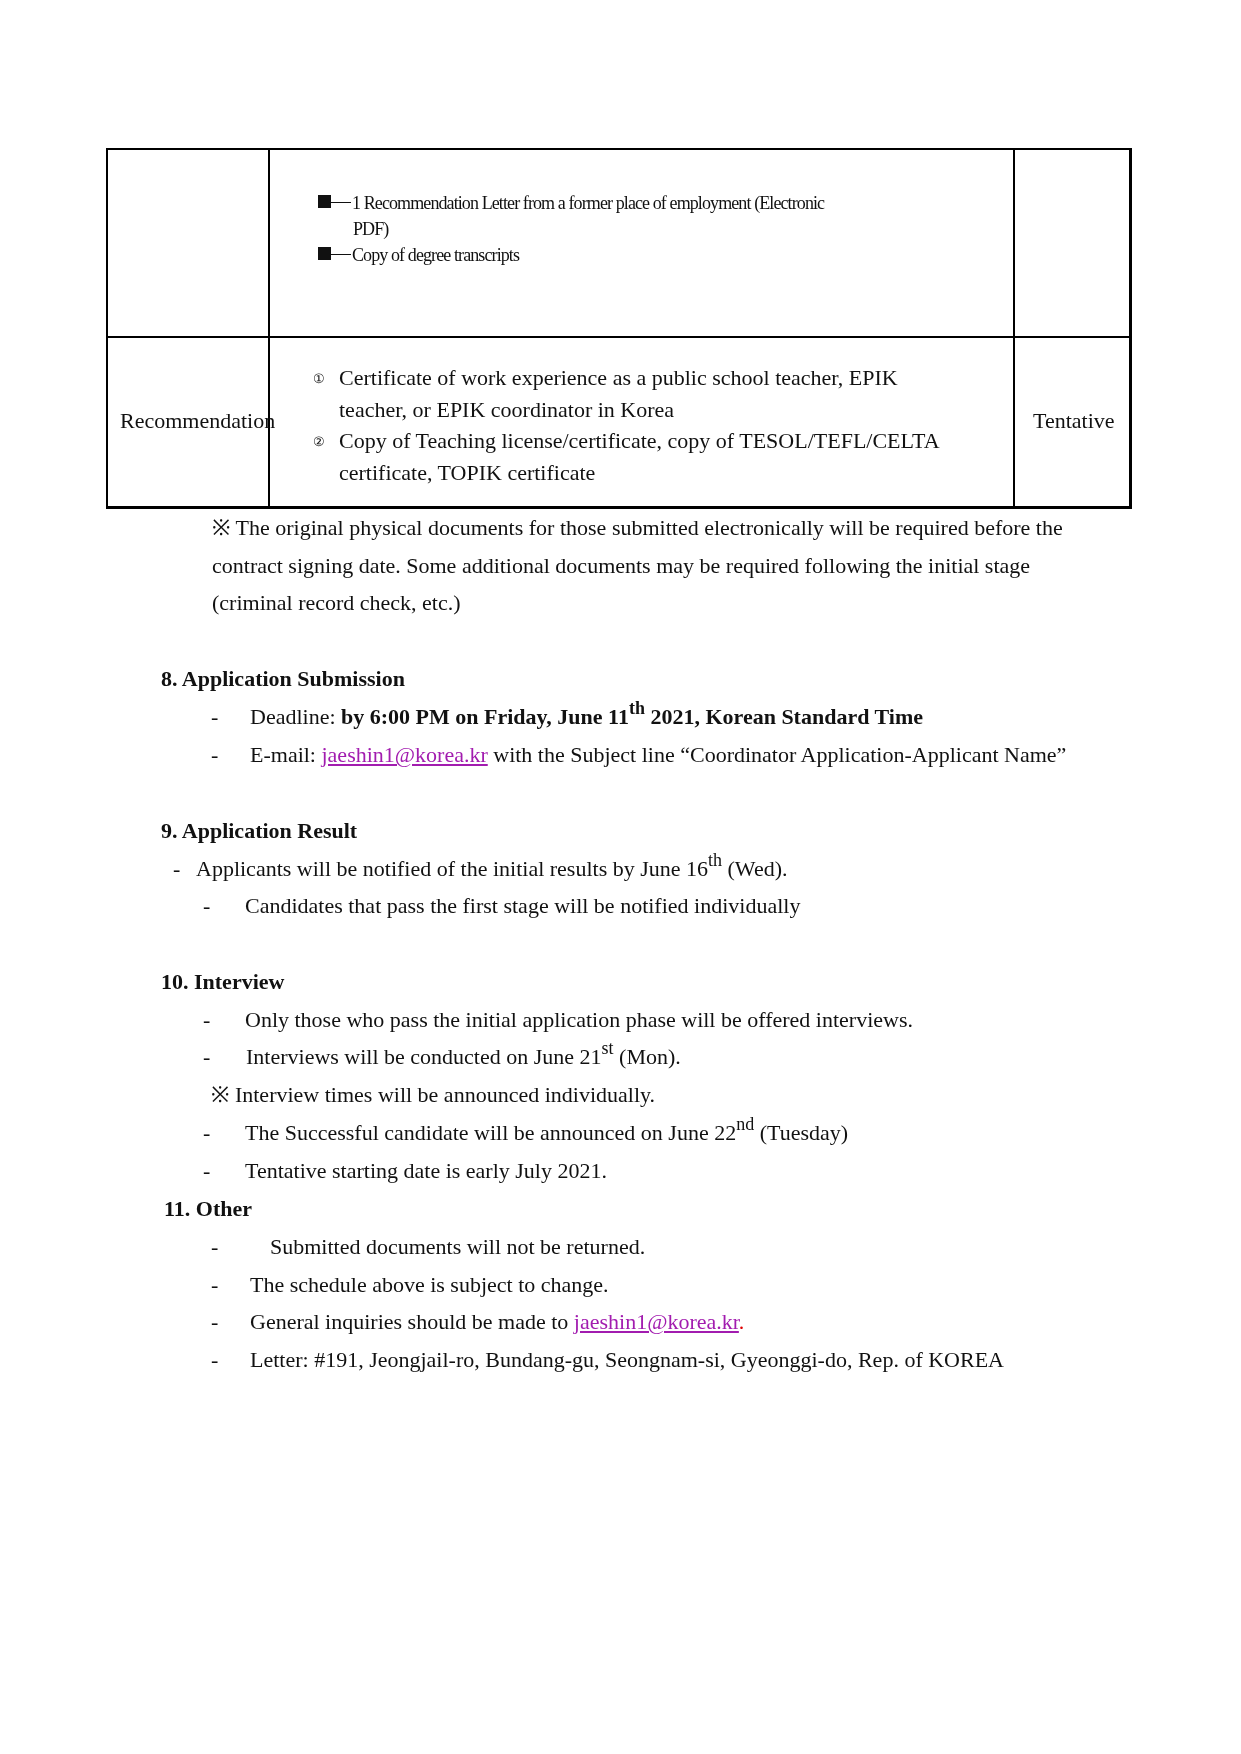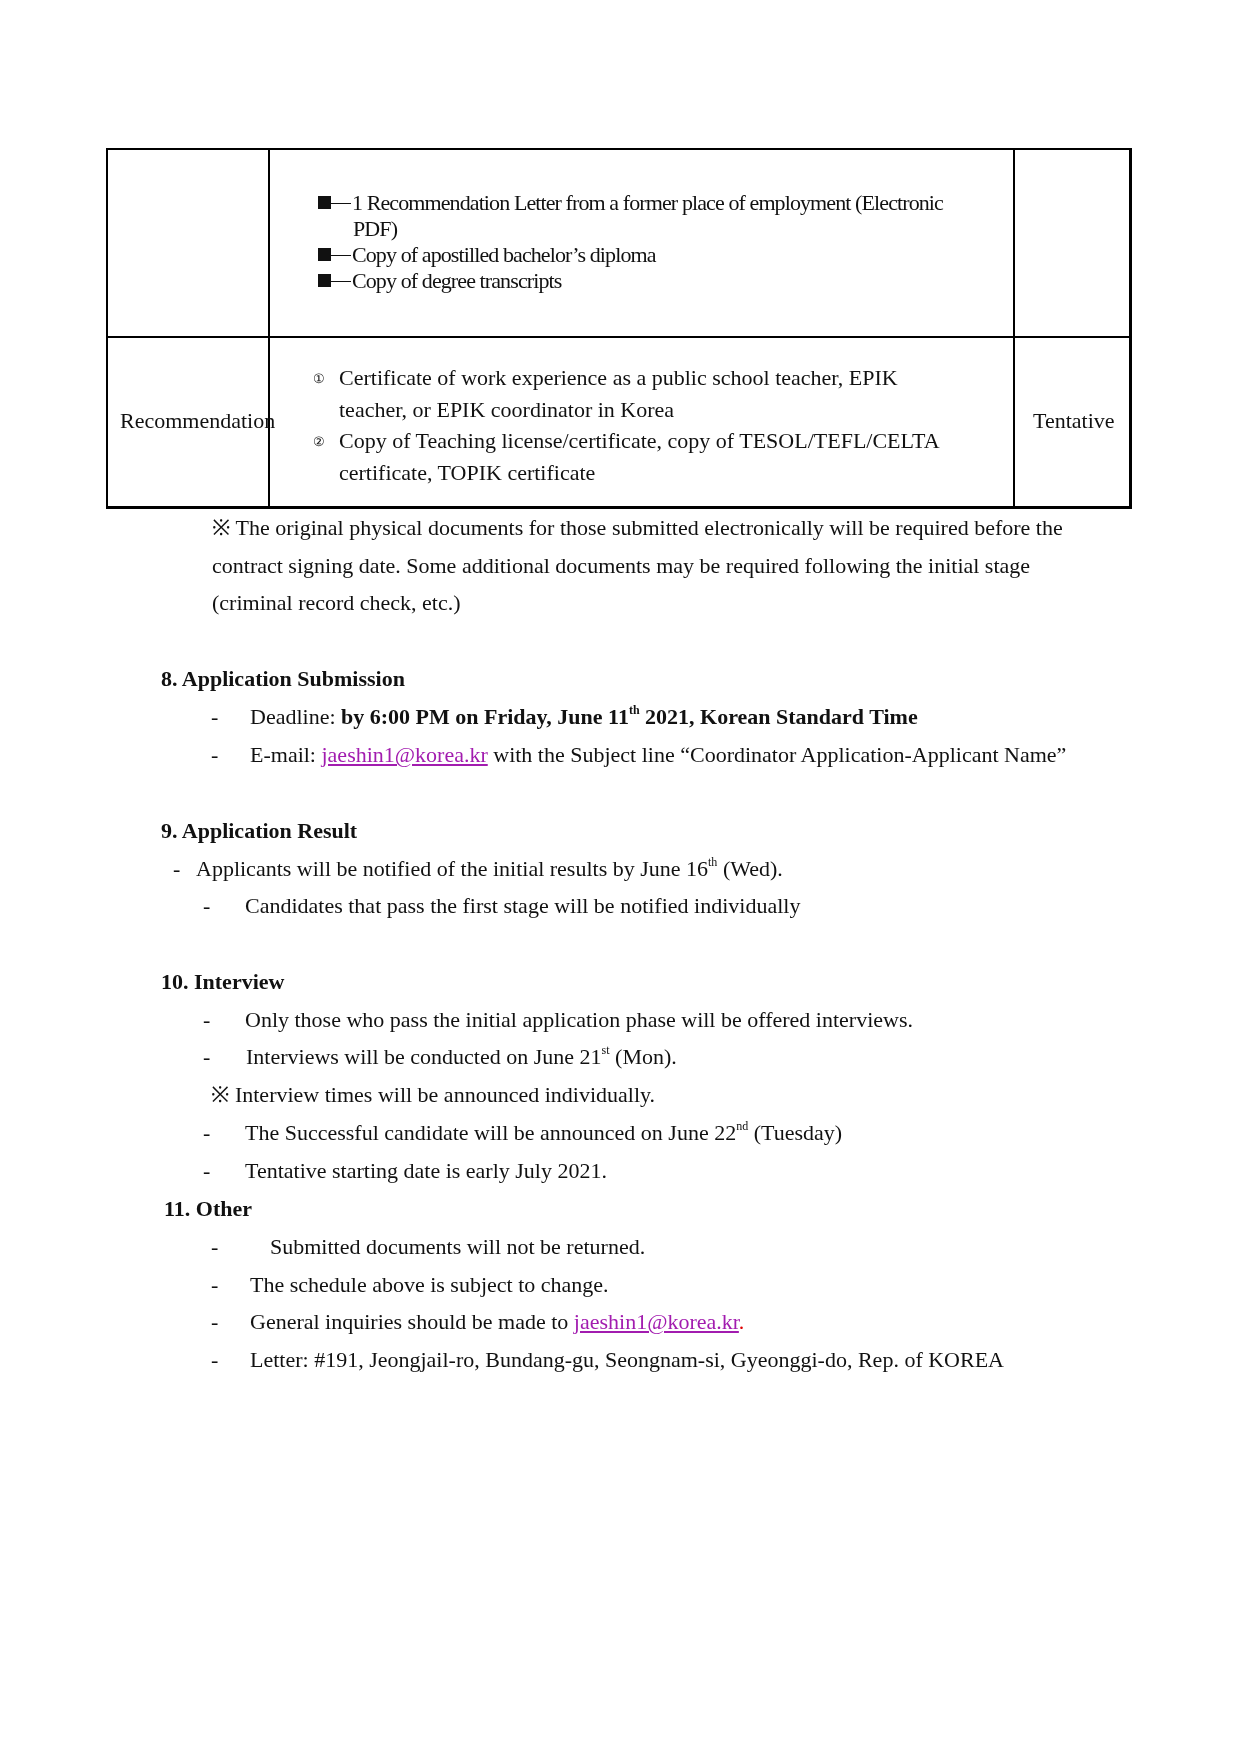--- a/index.html
+++ b/index.html
@@ -3,49 +3,46 @@
 <meta charset="utf-8">
 <style>
   html, body { margin: 0; padding: 0; background: #ffffff; }
   body { width: 1241px; height: 1754px; position: relative; overflow: hidden;
          font-family: "Liberation Serif", serif; color: #111; }
   .abs { position: absolute; white-space: nowrap; }
   .t { font-size: 22px; line-height: 26px; }
   .b { font-weight: bold; }
   a.link { color: #a21caf; text-decoration: underline; }
   .red { color: #e00000; }
-  sup { font-size: 12px; line-height: 0; position: relative; top: -2px; vertical-align: super; }
+  sup { font-size: 18px; line-height: 0; position: relative; top: -2px; vertical-align: super; }
 
   
   .tbl { position: absolute; left: 106px; top: 148px; width: 1026px; height: 361px;
          border: 2px solid #000; border-bottom-width: 3px; border-right-width: 3px; box-sizing: border-box; }
   .vline { position: absolute; top: 0; bottom: 0; width: 2px; background: #000; }
   .hline { position: absolute; left: 0; right: 0; height: 2px; background: #000; }
   .cell-text { position: absolute; }
-  .narrow { font-size: 22px; line-height: 26px; letter-spacing: -0.9px; }
+  .narrow { font-size: 18px; line-height: 26px; letter-spacing: -0.9px; }
   .sq { display: inline-block; width: 13px; height: 13px; background: #111; vertical-align: 1px; }
   .dash { display: inline-block; width: 20px; height: 1px; background: #111; vertical-align: 6px; margin-right: 1px; }
   .circ { font-size: 13px; display: inline-block; width: 26px; vertical-align: 2px; }
 </style>
 </head>
 <body>
 
 <div class="tbl">
   <div class="vline" style="left:160px;"></div>
   <div class="vline" style="left:905px;"></div>
   <div class="hline" style="top:186px;"></div>
 
   <div class="cell-text narrow" style="left:210px; top:40px;">
     <div>
       <span class="sq"></span><span class="dash"></span><span>1 Recommendation Letter from a former place of employment (Electronic</span>
     </div>
     <div style="padding-left:35px;">PDF)</div>
-    <div>
-      <span class="sq"></span><span class="dash"></span><span>Copy of apostilled bachelor’s diploma</span>
-    </div>
     <div>
       <span class="sq"></span><span class="dash"></span><span>Copy of degree transcripts</span>
     </div>
   </div>
 
   <div class="cell-text t" style="left:12px; top:258px;">Recommendation</div>
   <div class="cell-text t" style="left:185px; top:212px; line-height:31px;margin-left:20px;">
     <div><span class="circ">①</span><span>Certificate of work experience as a public school teacher, EPIK</span></div>
     <div style="padding-left:26px;">teacher, or EPIK coordinator in Korea</div>
     <div><span class="circ">②</span><span>Copy of Teaching license/certificate, copy of TESOL/TEFL/CELTA</span></div>

